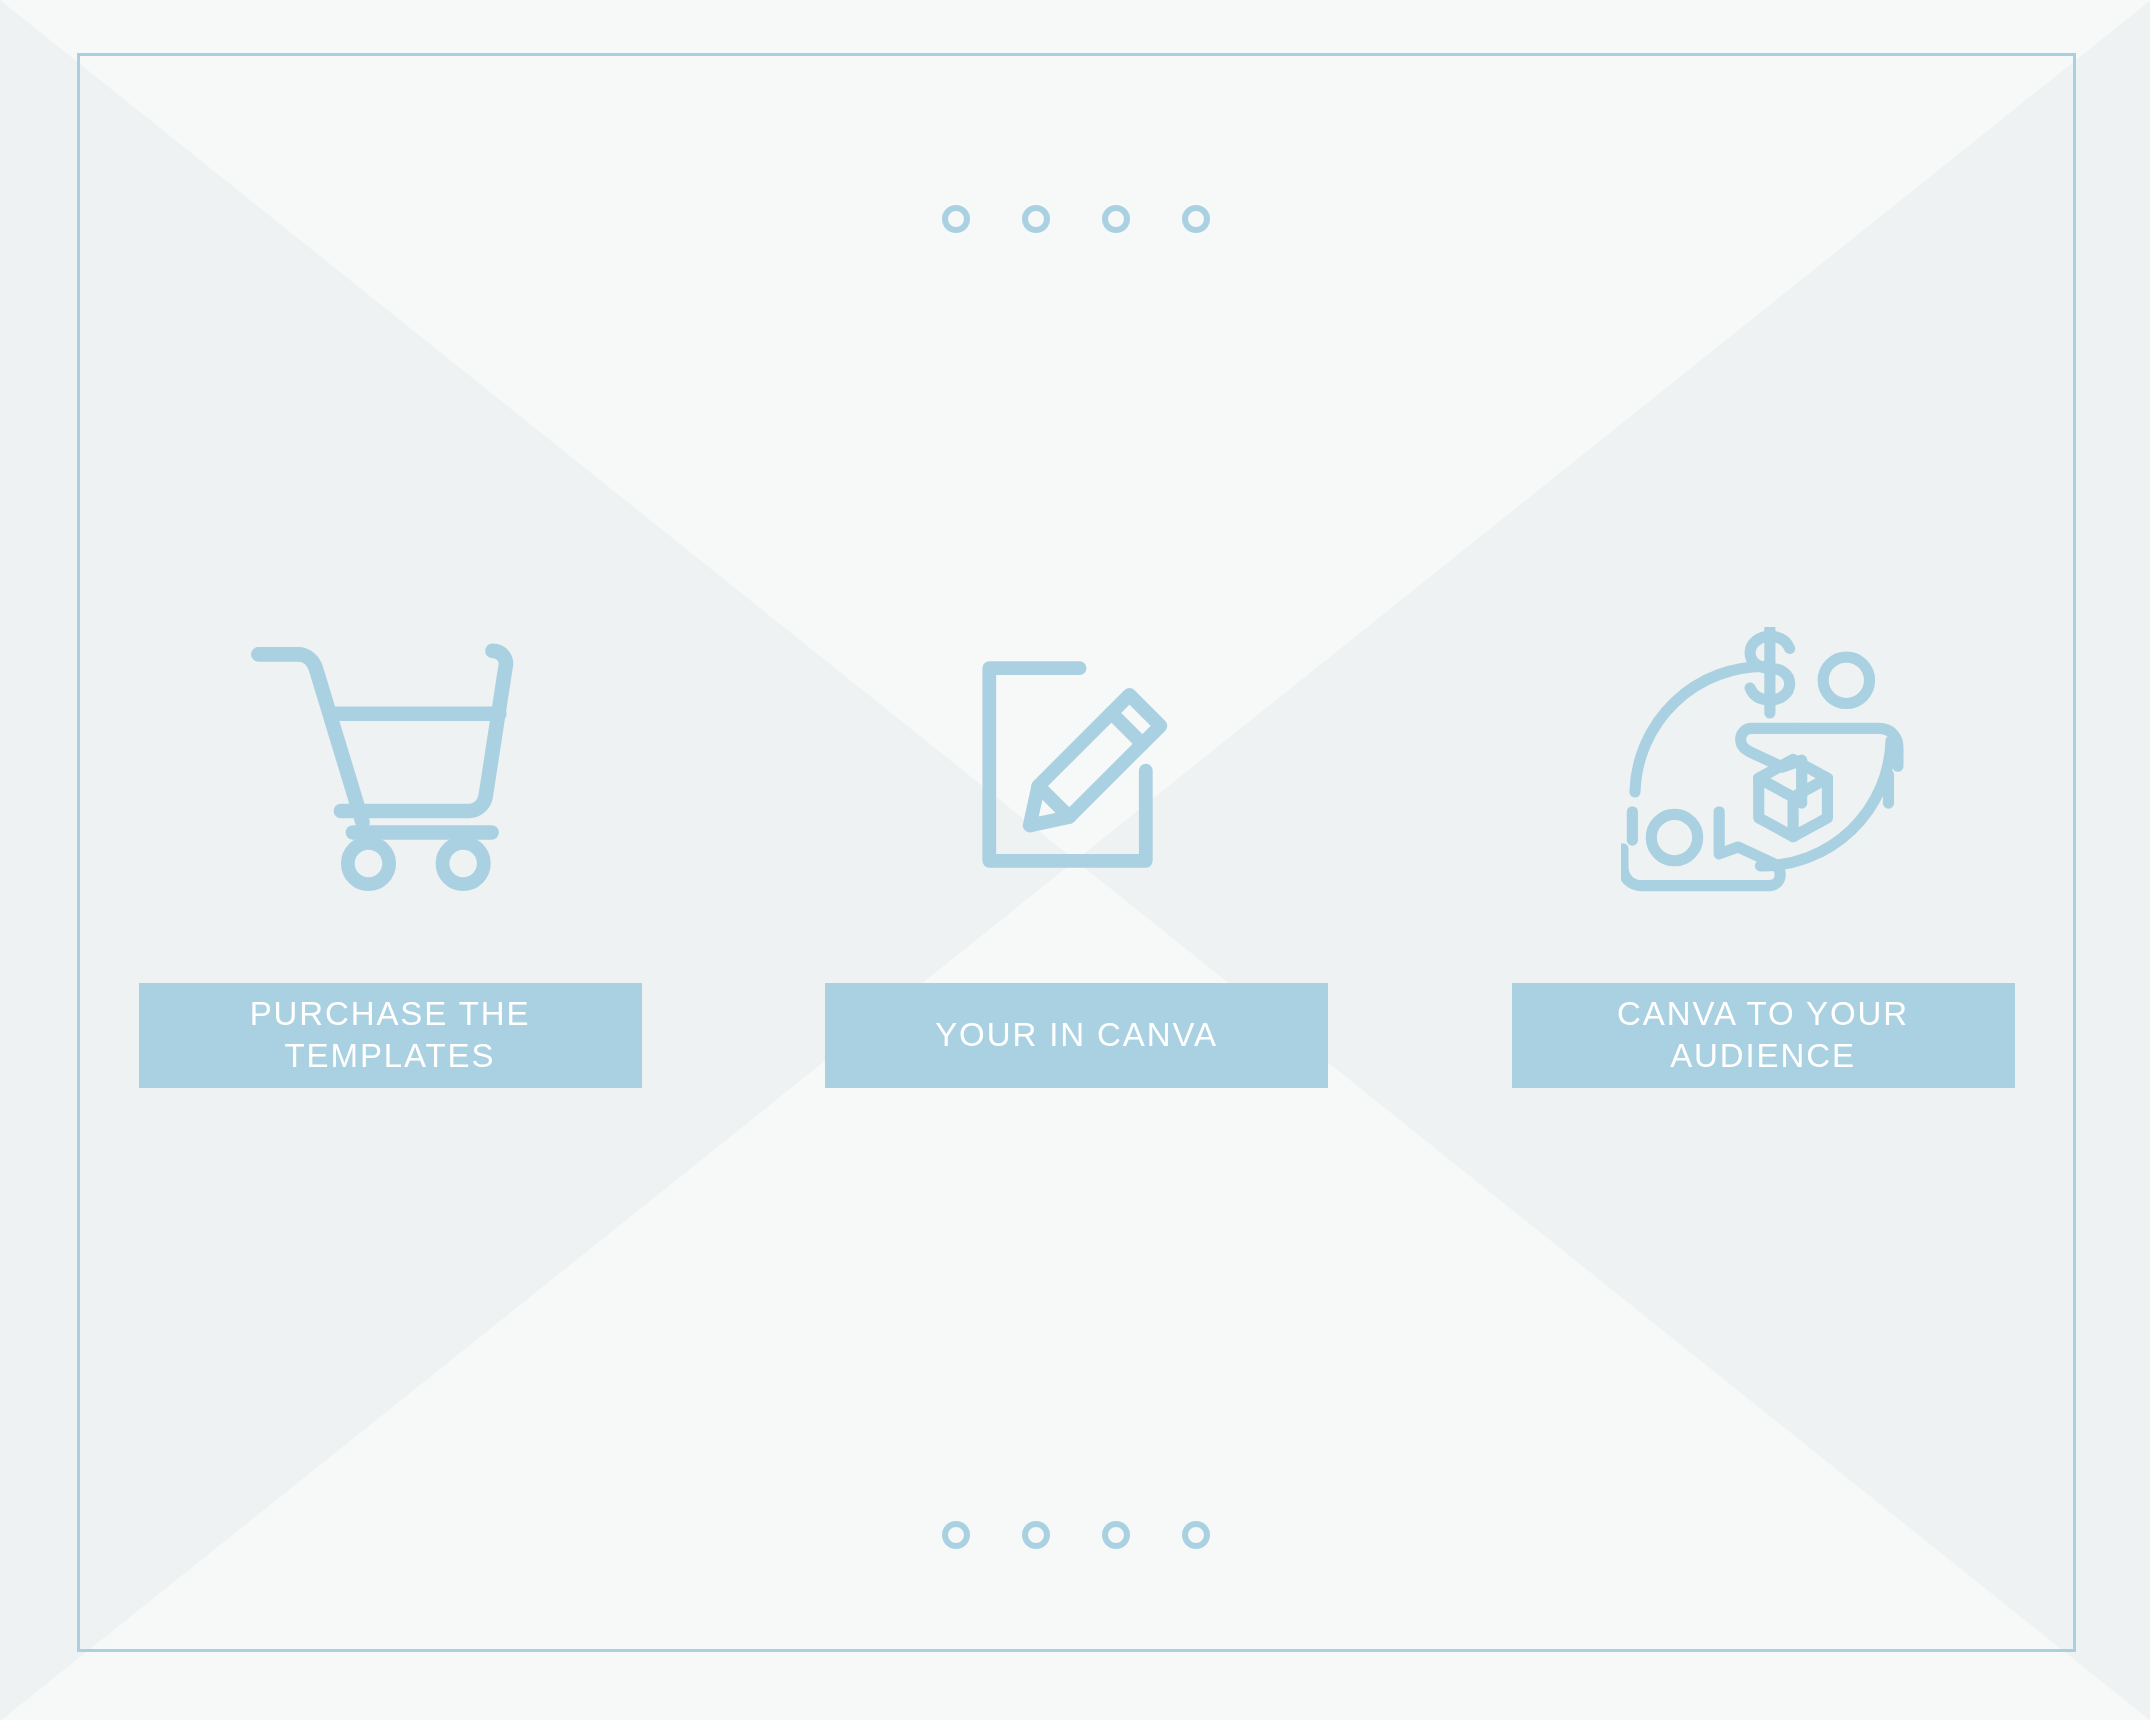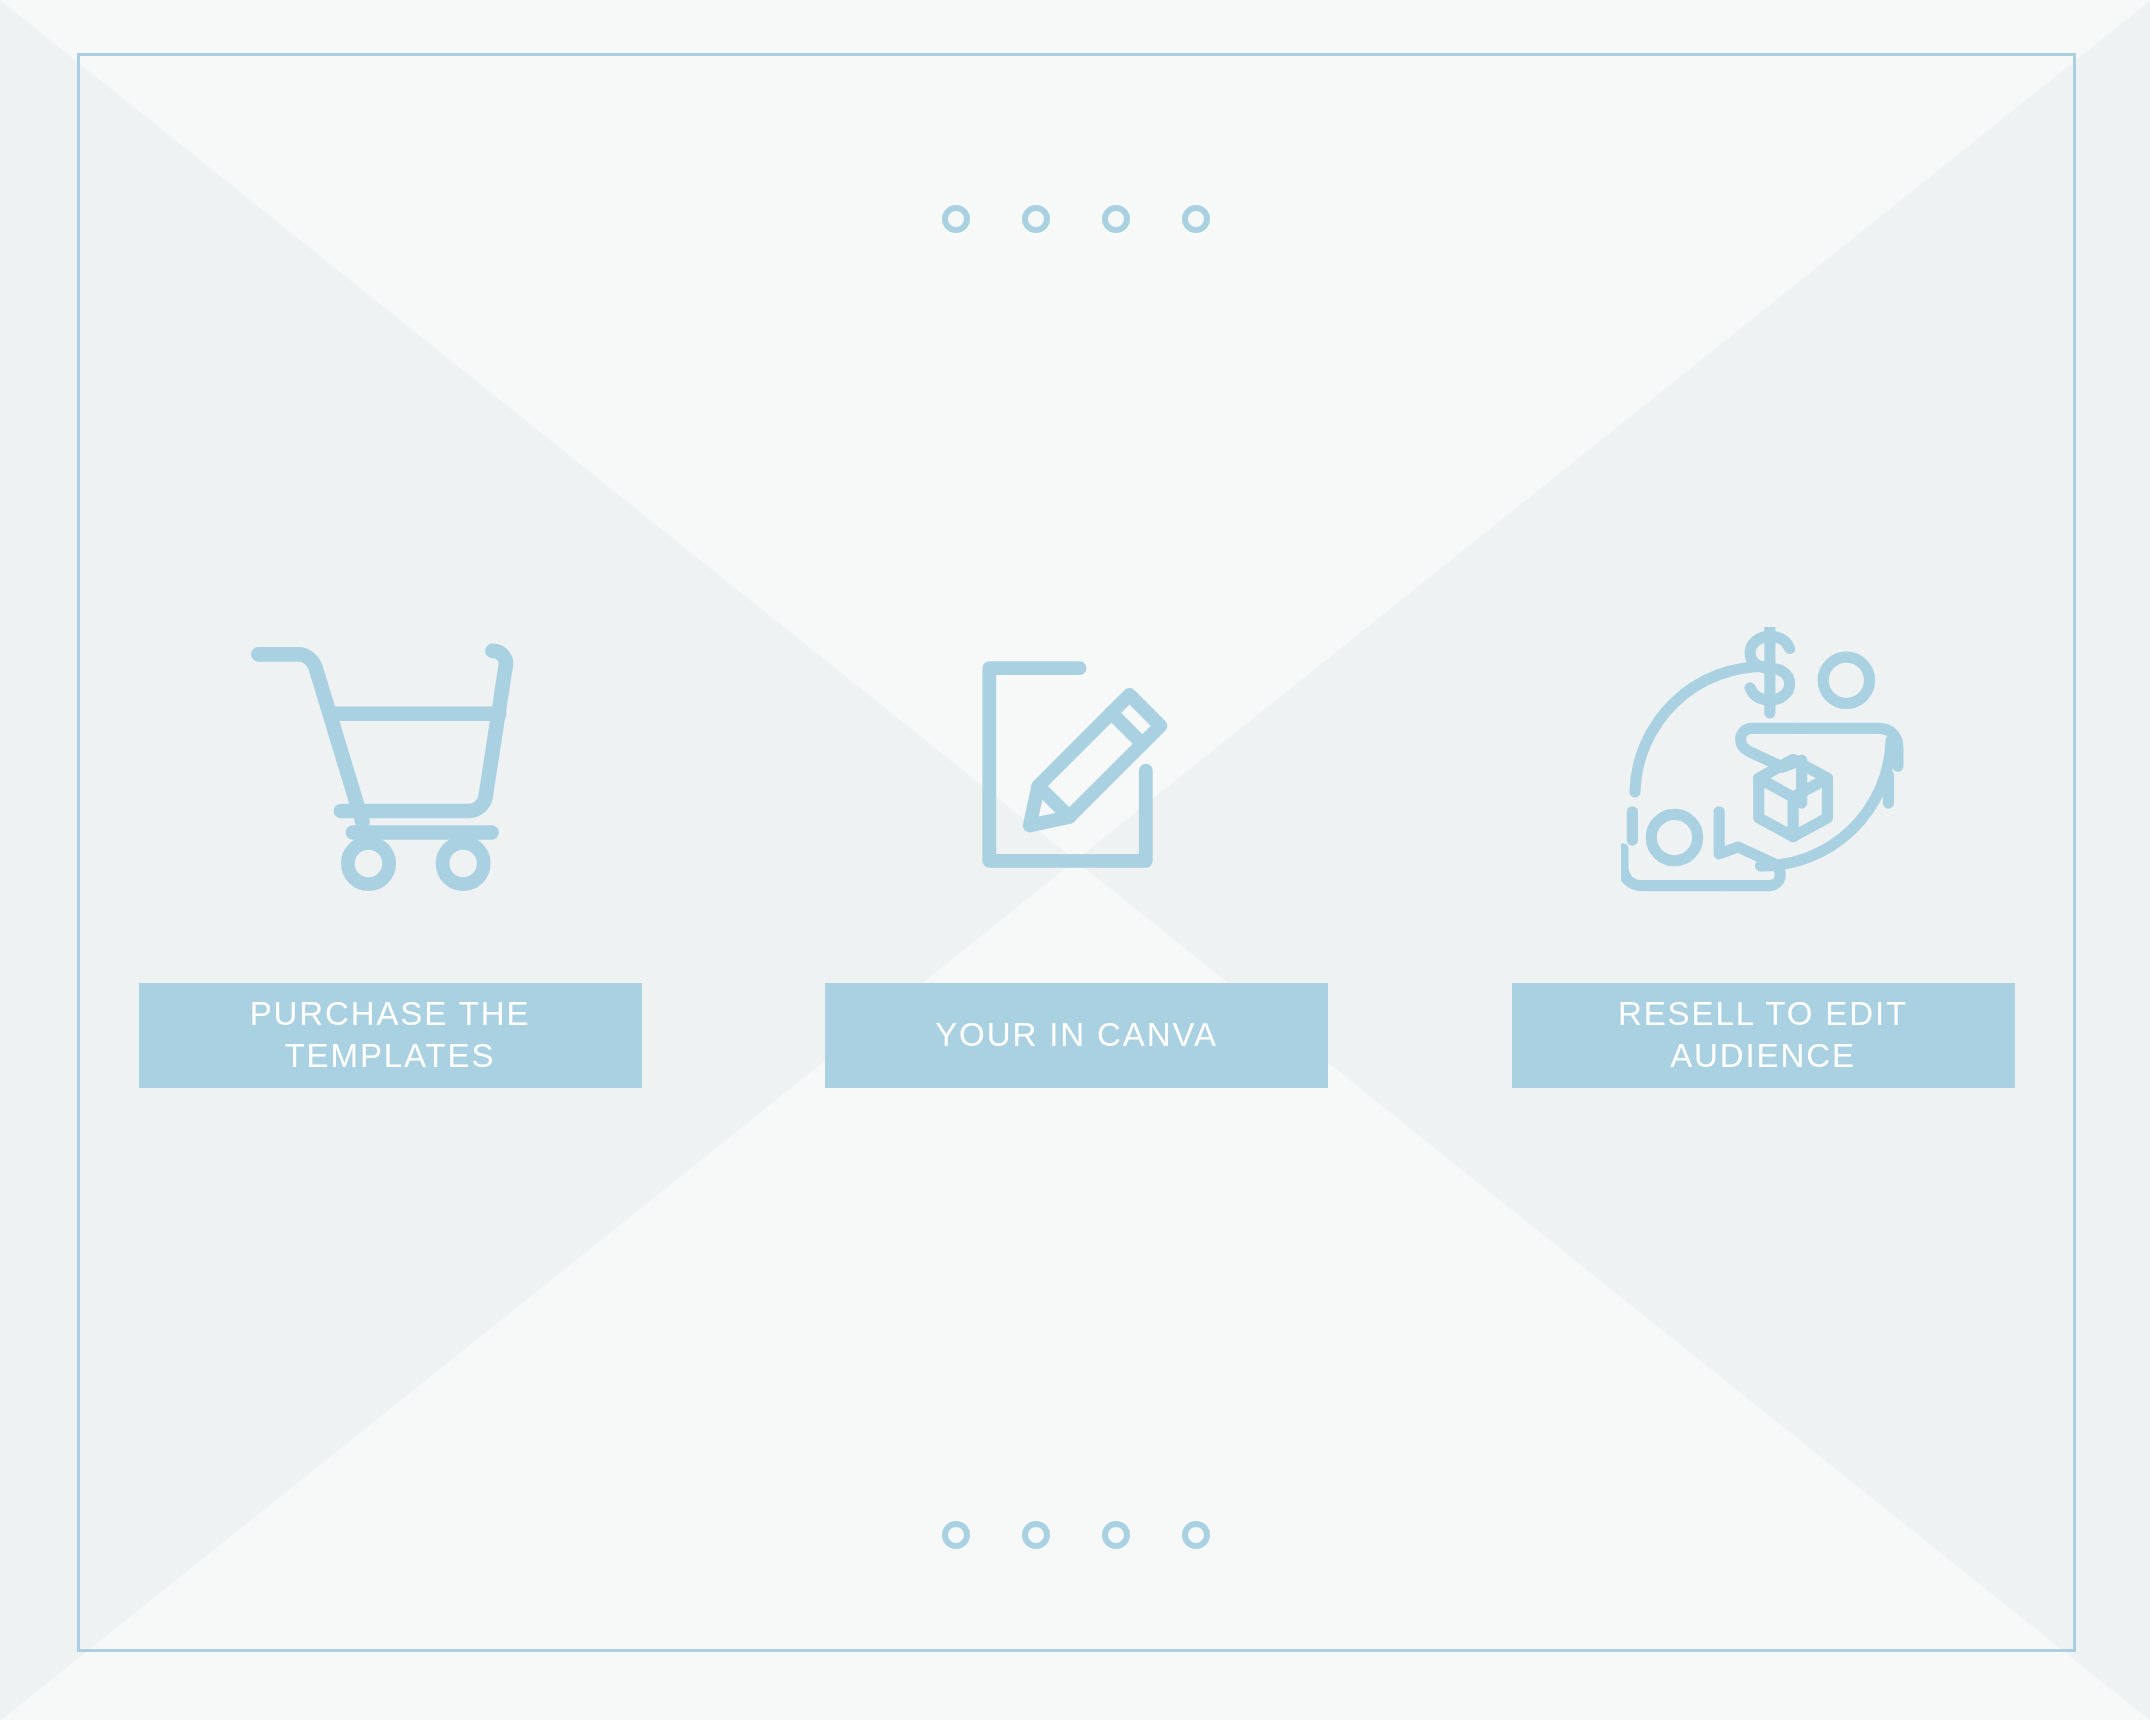--- a/index.html
+++ b/index.html
@@ -181,21 +181,21 @@
           <circle cx="62" cy="245" r="27"></circle>
           <path d="M118 301 H24 C11 301 2 292 2 279 V258"></path>
           <path d="M13 248 V215"></path>
           <path d="M118 301 L172 301 C180 301 185 295 185 288 C185 282 181 277 175 274 L136 256 L114 264 V215"></path>
 
           <path d="M160 176 L200 154 L240 176 V222 L200 244 L160 222 Z"></path>
           <path d="M160 176 L200 198 L240 176"></path>
           <path d="M200 198 V244"></path>
         </svg>
       </div>
-      <div class="step-label">RESELL TO EDIT AUDIENCE</div>
+      <div class="step-label">CANVA TO YOUR AUDIENCE</div>
     </div>
 
   </div>
 
   <div class="dot-row" id="dots-bottom">
     <span class="ring"></span>
     <span class="ring"></span>
     <span class="ring"></span>
     <span class="ring"></span>
   </div>

